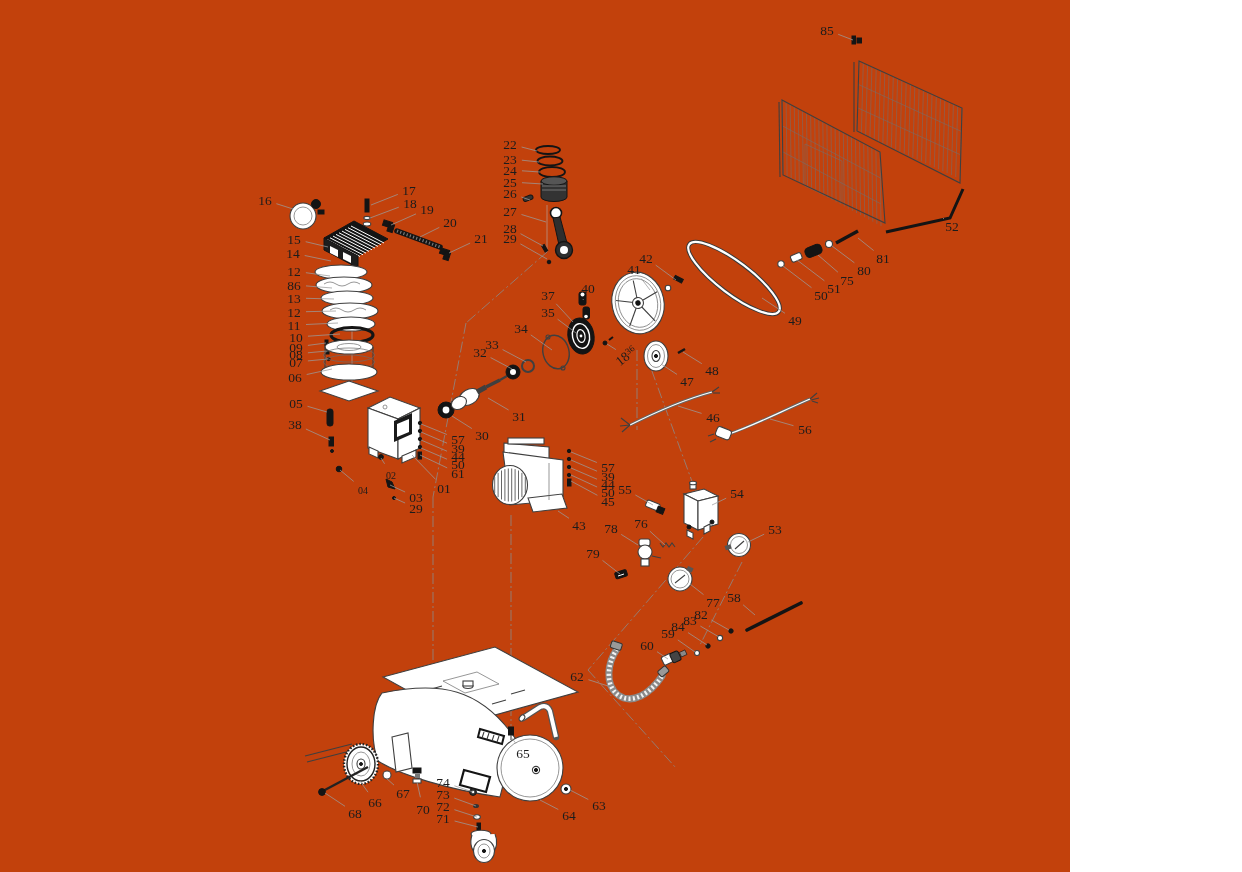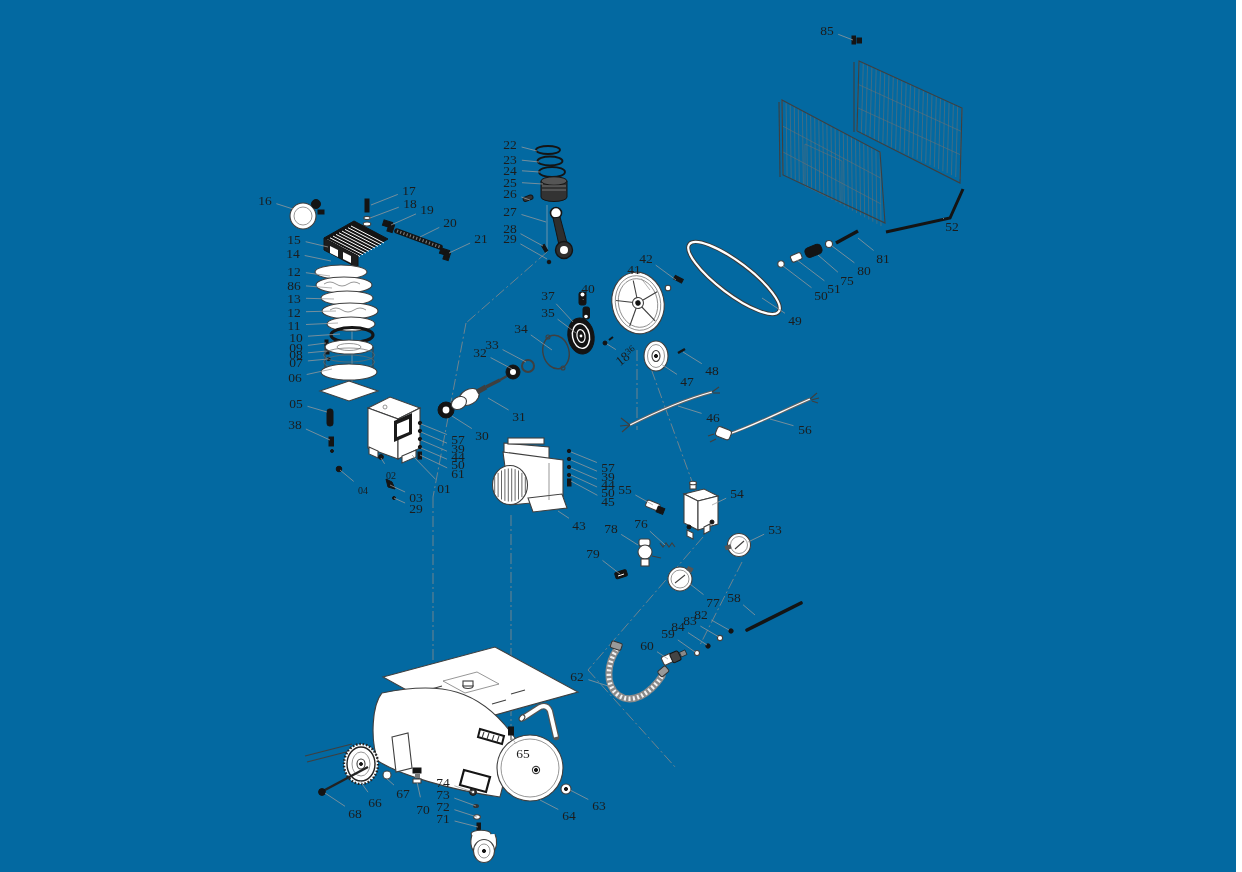--- a/index.html
+++ b/index.html
@@ -1,16 +1,16 @@
 <!DOCTYPE html>
 <html><head>
 <meta charset="utf-8">
 <style>
   html,body{margin:0;padding:0;background:#fff}
-  .canvas{position:relative;width:1236px;height:872px;background:#0369a1;overflow:hidden;
+  .canvas{position:relative;width:1070px;height:872px;background:#c2410c;overflow:hidden;
           font-family:"Liberation Serif", serif}
   svg{display:block}
   .ln{stroke:#3f3f3f;stroke-width:1.1;fill:none}
   .lnw{stroke:#3f3f3f;stroke-width:1.1;fill:#fff}
   .lnt{stroke:#6a6a6a;stroke-width:.7;fill:none}
   .dk{fill:#141414;stroke:#141414}
   .leader{stroke:#9b9b9b;stroke-width:.75}
   .chain{stroke:#8a8a8a;stroke-width:.8;fill:none;stroke-dasharray:11 3 2 3}
   .thin{stroke:#b3b3b3;stroke-width:.6;fill:none}
   .hatch{stroke:#6f6f6f;stroke-width:.55;fill:none}

